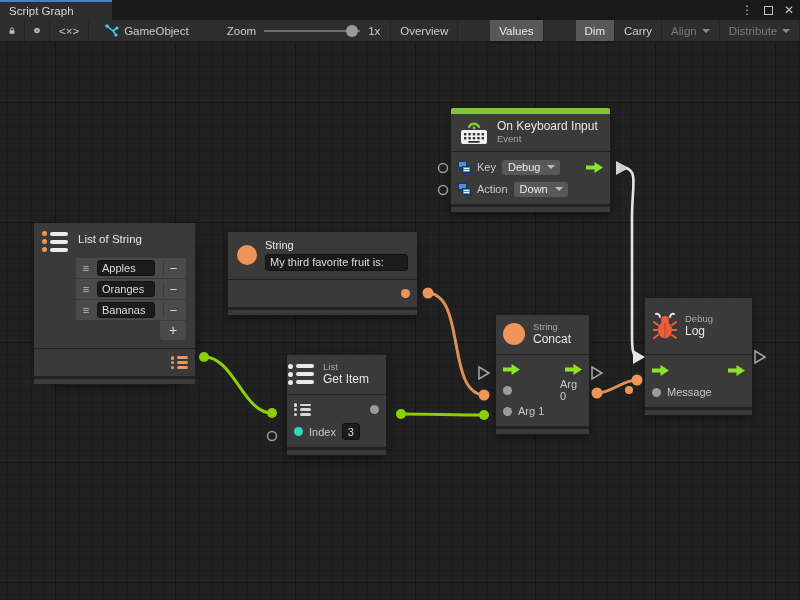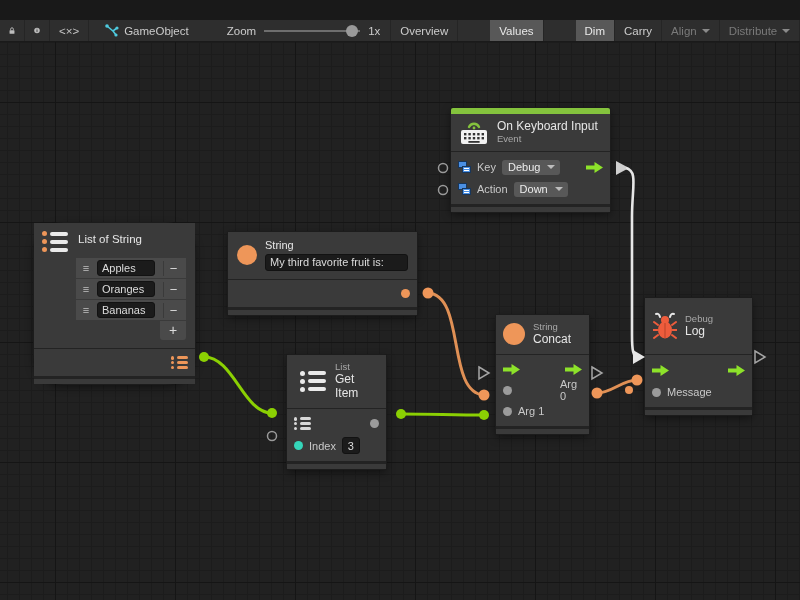--- a/index.html
+++ b/index.html
@@ -92,20 +92,30 @@
   .enumicon .er { position:absolute; width:9px; height:7px; background:#4a8fe3; border:1px solid #17365c; }
   .enumicon .er.back { left:0; top:0; }
   .enumicon .er.front { right:0; bottom:0; }
   .enumicon .el { position:absolute; height:1px; background:#fff; }
 </style>
 </head>
 <body>
 
 <div class="window">
 
+  <div class="tabbar">
+    <div class="tab">
+      <span>Script Graph</span>
+    </div>
+    <div class="winctl">
+      <span class="glyph">⋮</span>
+      <span class="sq"></span>
+      <span class="glyph">✕</span>
+    </div>
+  </div>
 
   <div class="toolbar">
     <div class="tbtn tb-icon">
       <svg class="lock-svg" width="11" height="13" viewBox="0 0 11 13">
         <rect x="1" y="6" width="9" height="6.5" rx="1" fill="#bdbdbd"></rect>
         <path d="M3 6 V4 a2.5 2.5 0 0 1 5 0 V6" fill="none" stroke="#bdbdbd" stroke-width="1.6"></path>
       </svg>
     </div>
     <div class="tbtn tb-icon">
       <svg class="info-svg" width="13" height="13" viewBox="0 0 13 13">
@@ -293,21 +303,21 @@
       </div>
       <div class="sec body">
         <div class="prow" style="height:19px;">
           <span class="dot orange ml"></span>
         </div>
       </div>
       <div class="sec footer"></div>
     </div>
 
     <div class="node" style="left:287px; top:313px; width:99px;">
-      <div class="sec header" style="padding:7px 13px;">
+      <div class="sec header" style="padding:7px 1px;">
         <span class="listglyph lg-big">
           <span class="lrow">
               <span class="ldot" style="background:#eaeaea;"></span>
               <span class="lbar" style="background:#eaeaea;"></span>
             </span>
           <span class="lrow">
               <span class="ldot" style="background:#eaeaea;"></span>
               <span class="lbar" style="background:#eaeaea;"></span>
             </span>
           <span class="lrow">

